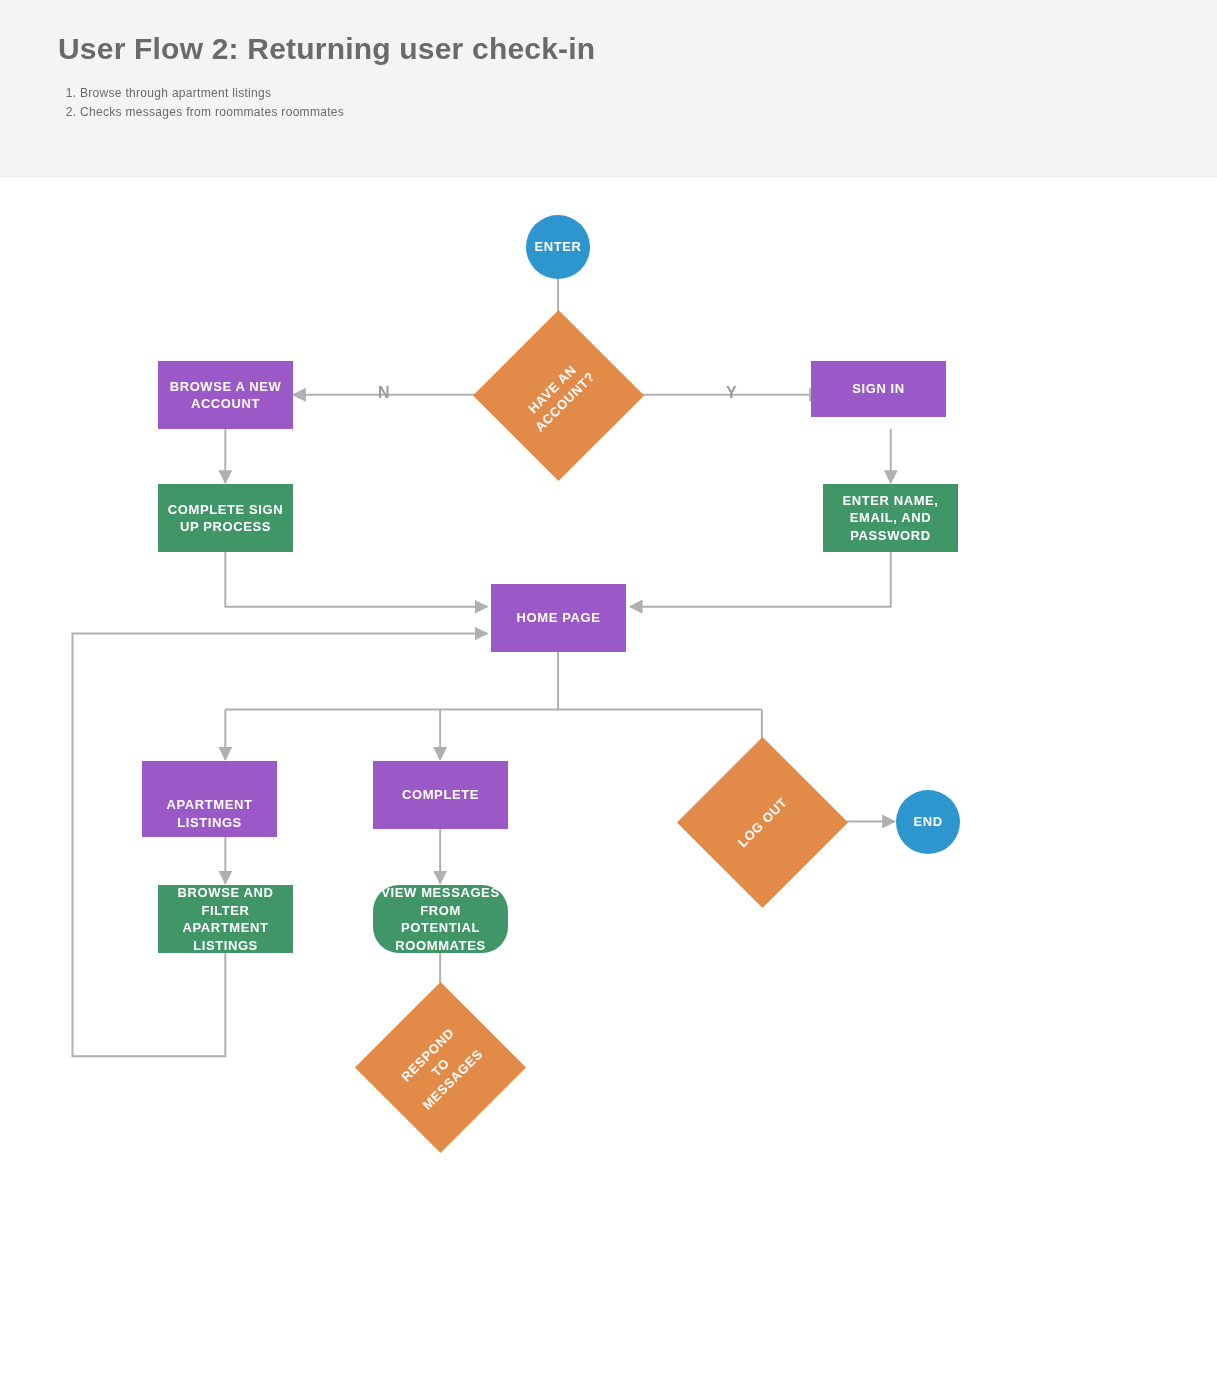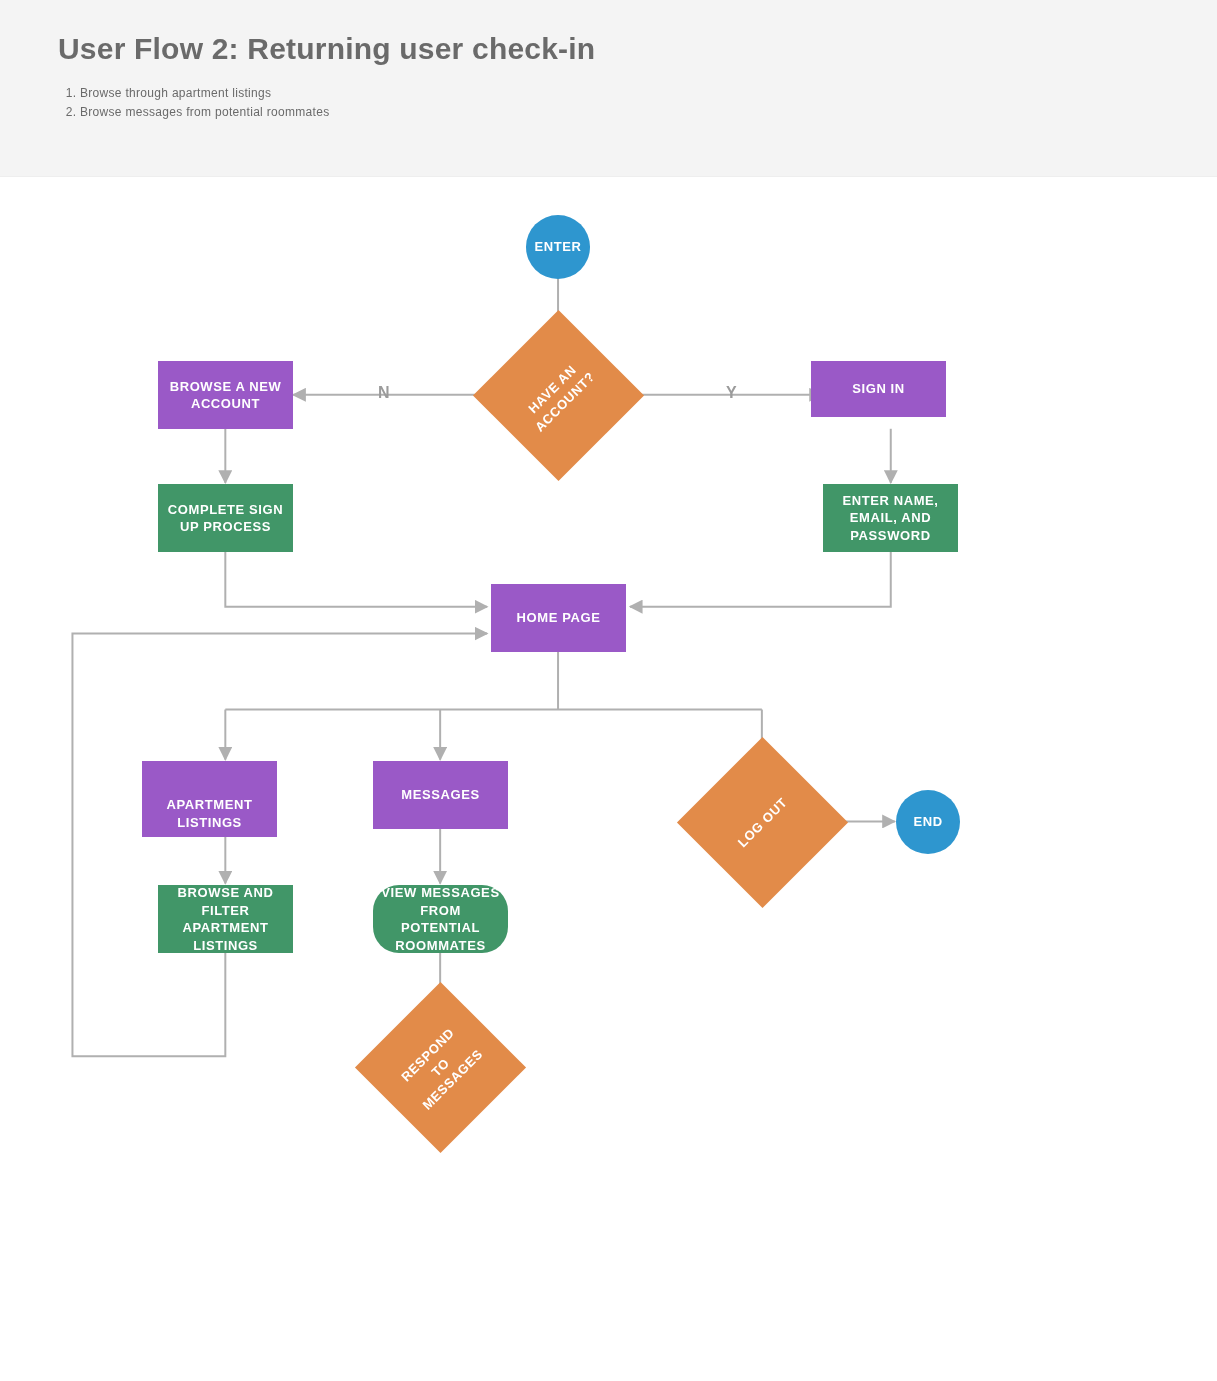--- a/index.html
+++ b/index.html
@@ -85,21 +85,21 @@
     color: #9b9b9b;
   }
 </style>
 </head>
 <body>
 
 <div class="header-block">
   <h2 class="page-title">User Flow 2: Returning user check-in</h2>
   <ol>
     <li>Browse through apartment listings</li>
-    <li>Browse messages from potential roommates</li>
+    <li>Checks messages from roommates roommates</li>
   </ol>
 </div>
 
 <div class="diagram-area">
 
   <svg class="connectors" viewBox="0 0 1217 1180">
     <defs>
       <marker id="arrow" viewBox="0 0 10 10" refX="9" refY="5" markerWidth="7" markerHeight="7" orient="auto-start-reverse">
         <path d="M 0 0 L 10 5 L 0 10 z" fill="#b0b0b0"></path>
       </marker>
@@ -175,21 +175,21 @@
 
   <div class="node purple" style="left:491px; top:407px; width:135px; height:68px;">
     <span>HOME PAGE</span>
   </div>
 
   <div class="node purple" style="left:142px; top:584px; width:135px; height:76px;align-items:flex-end;">
     <span>APARTMENT LISTINGS</span>
   </div>
 
   <div class="node purple" style="left:373px; top:584px; width:135px; height:68px;">
-    <span>MESSAGES</span>
+    <span>COMPLETE</span>
   </div>
 
   <div class="node diamond" style="left:702px; top:585px; width:121px; height:121px;">
     <div class="shape"></div>
     <div class="inner">
         <span>LOG OUT</span>
       </div>
   </div>
 
   <div class="node circle" style="left:896px; top:613px; width:64px; height:64px;">

